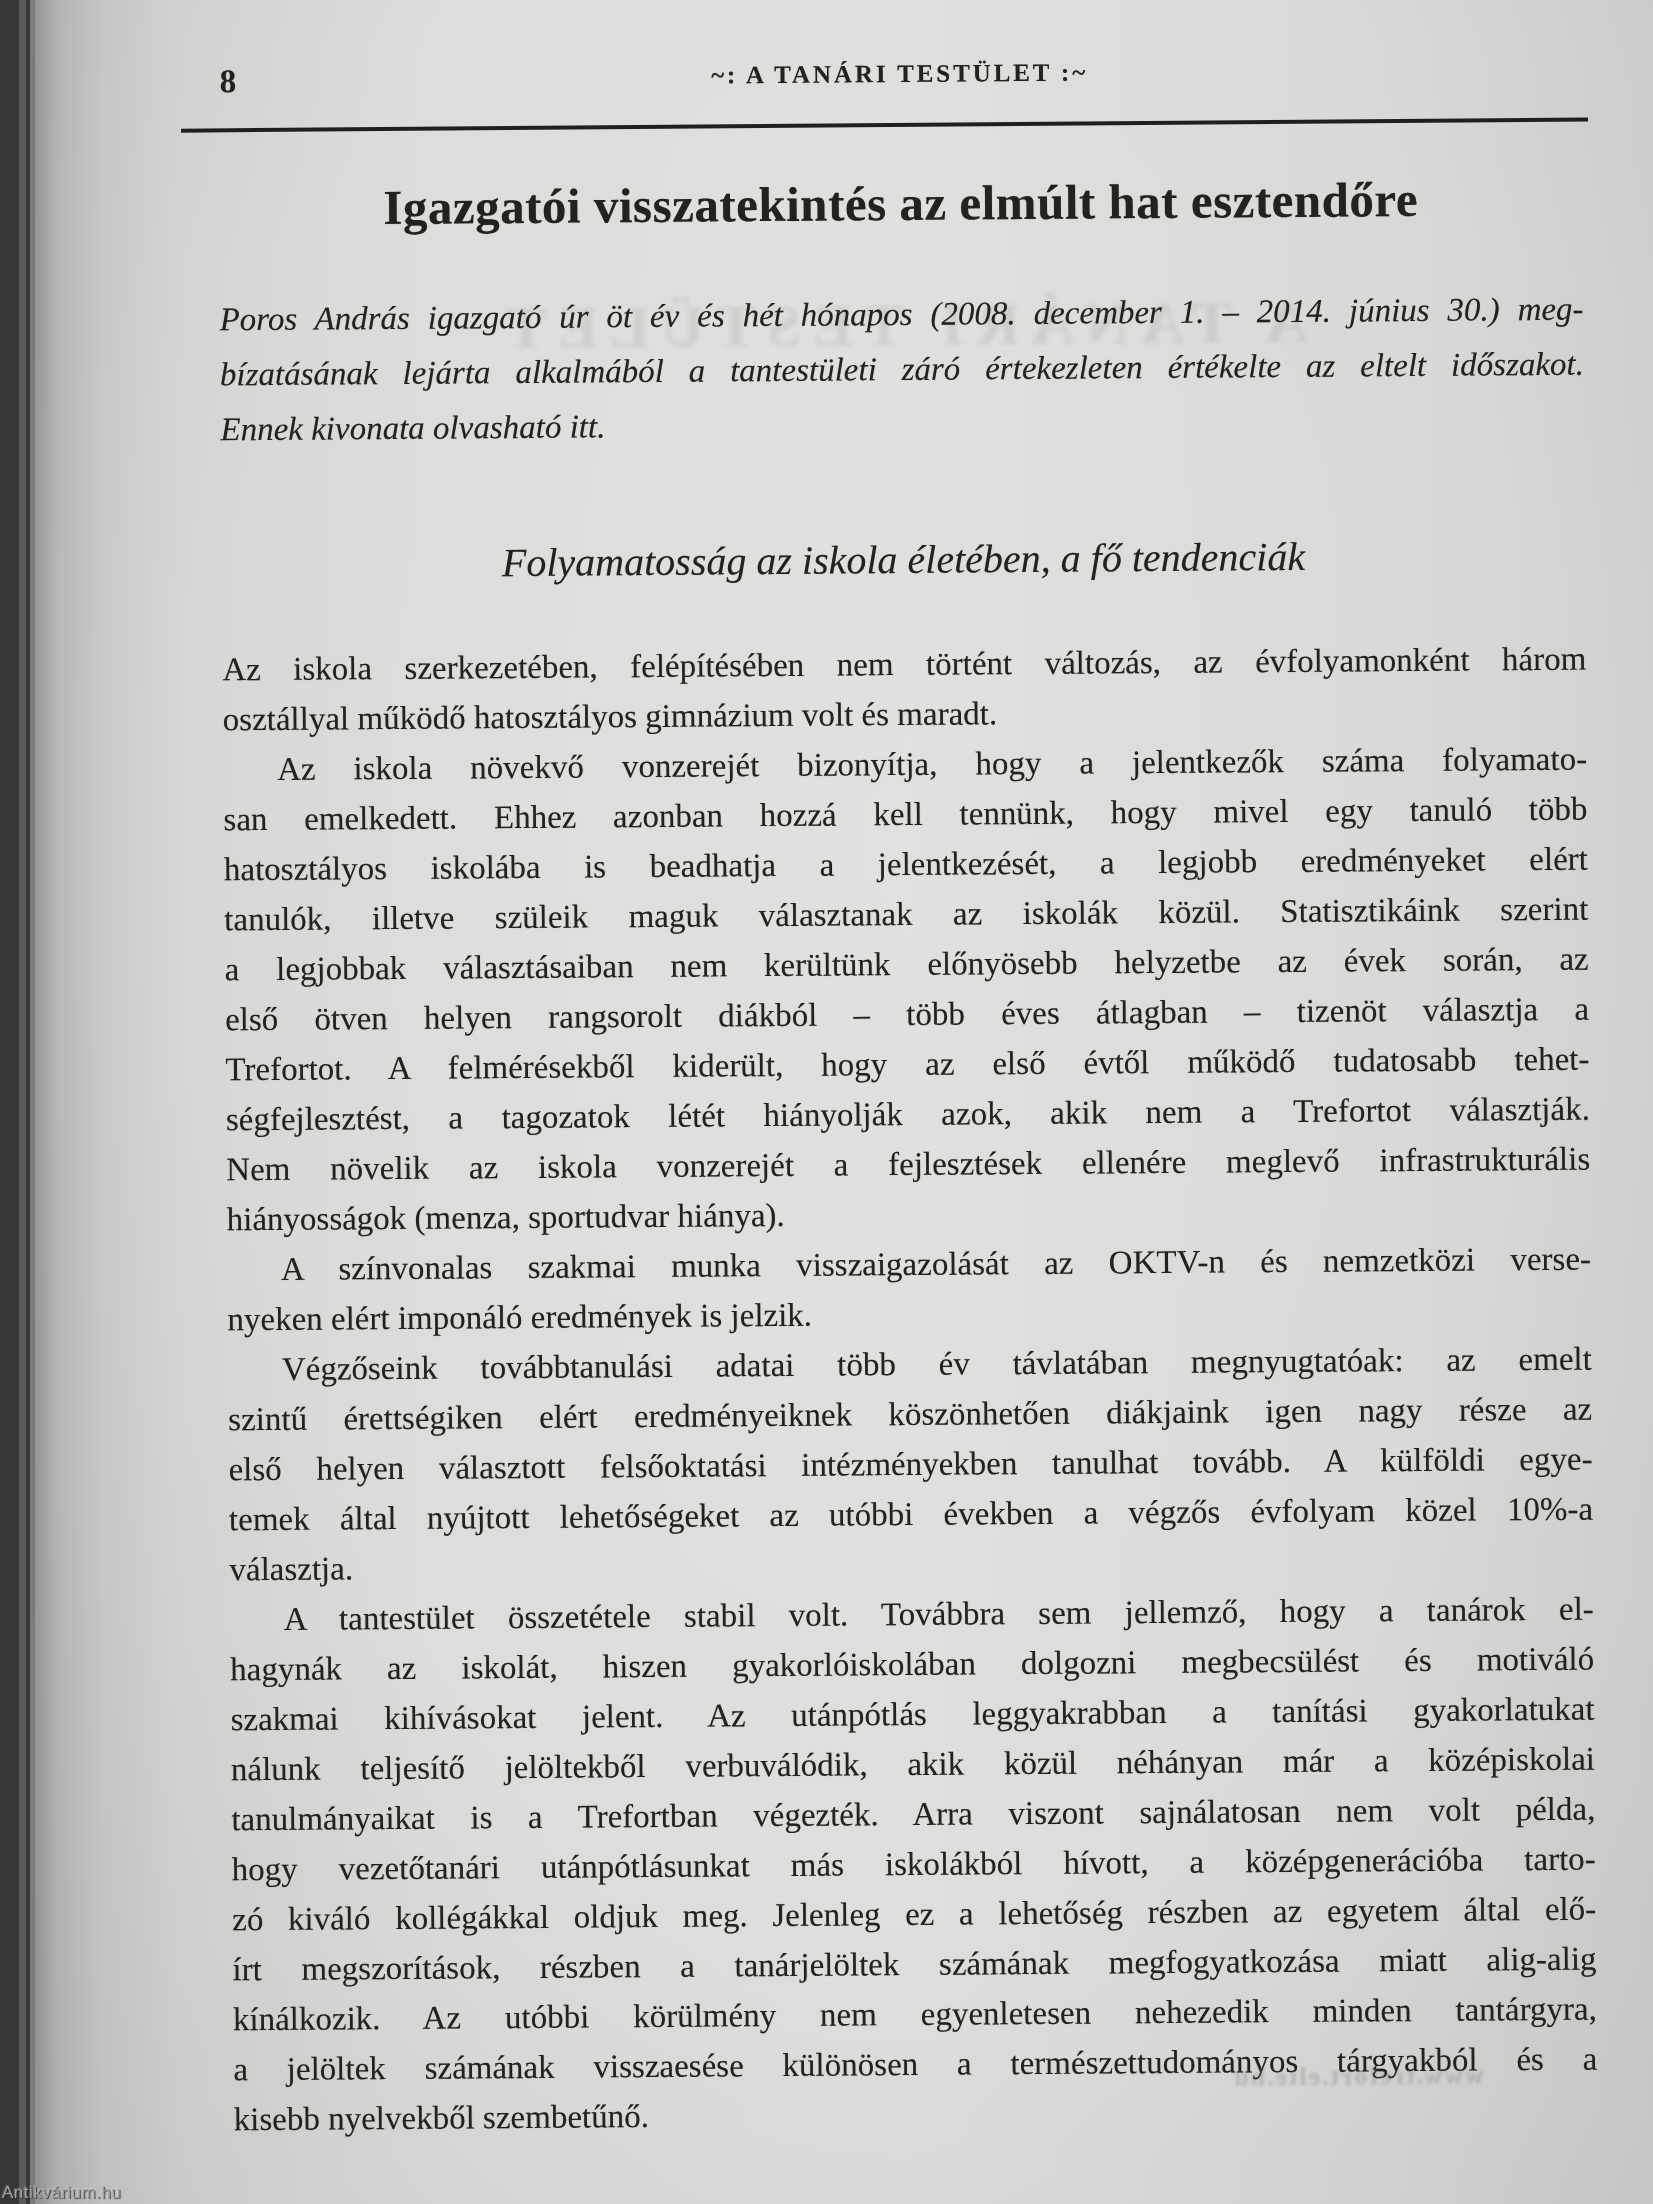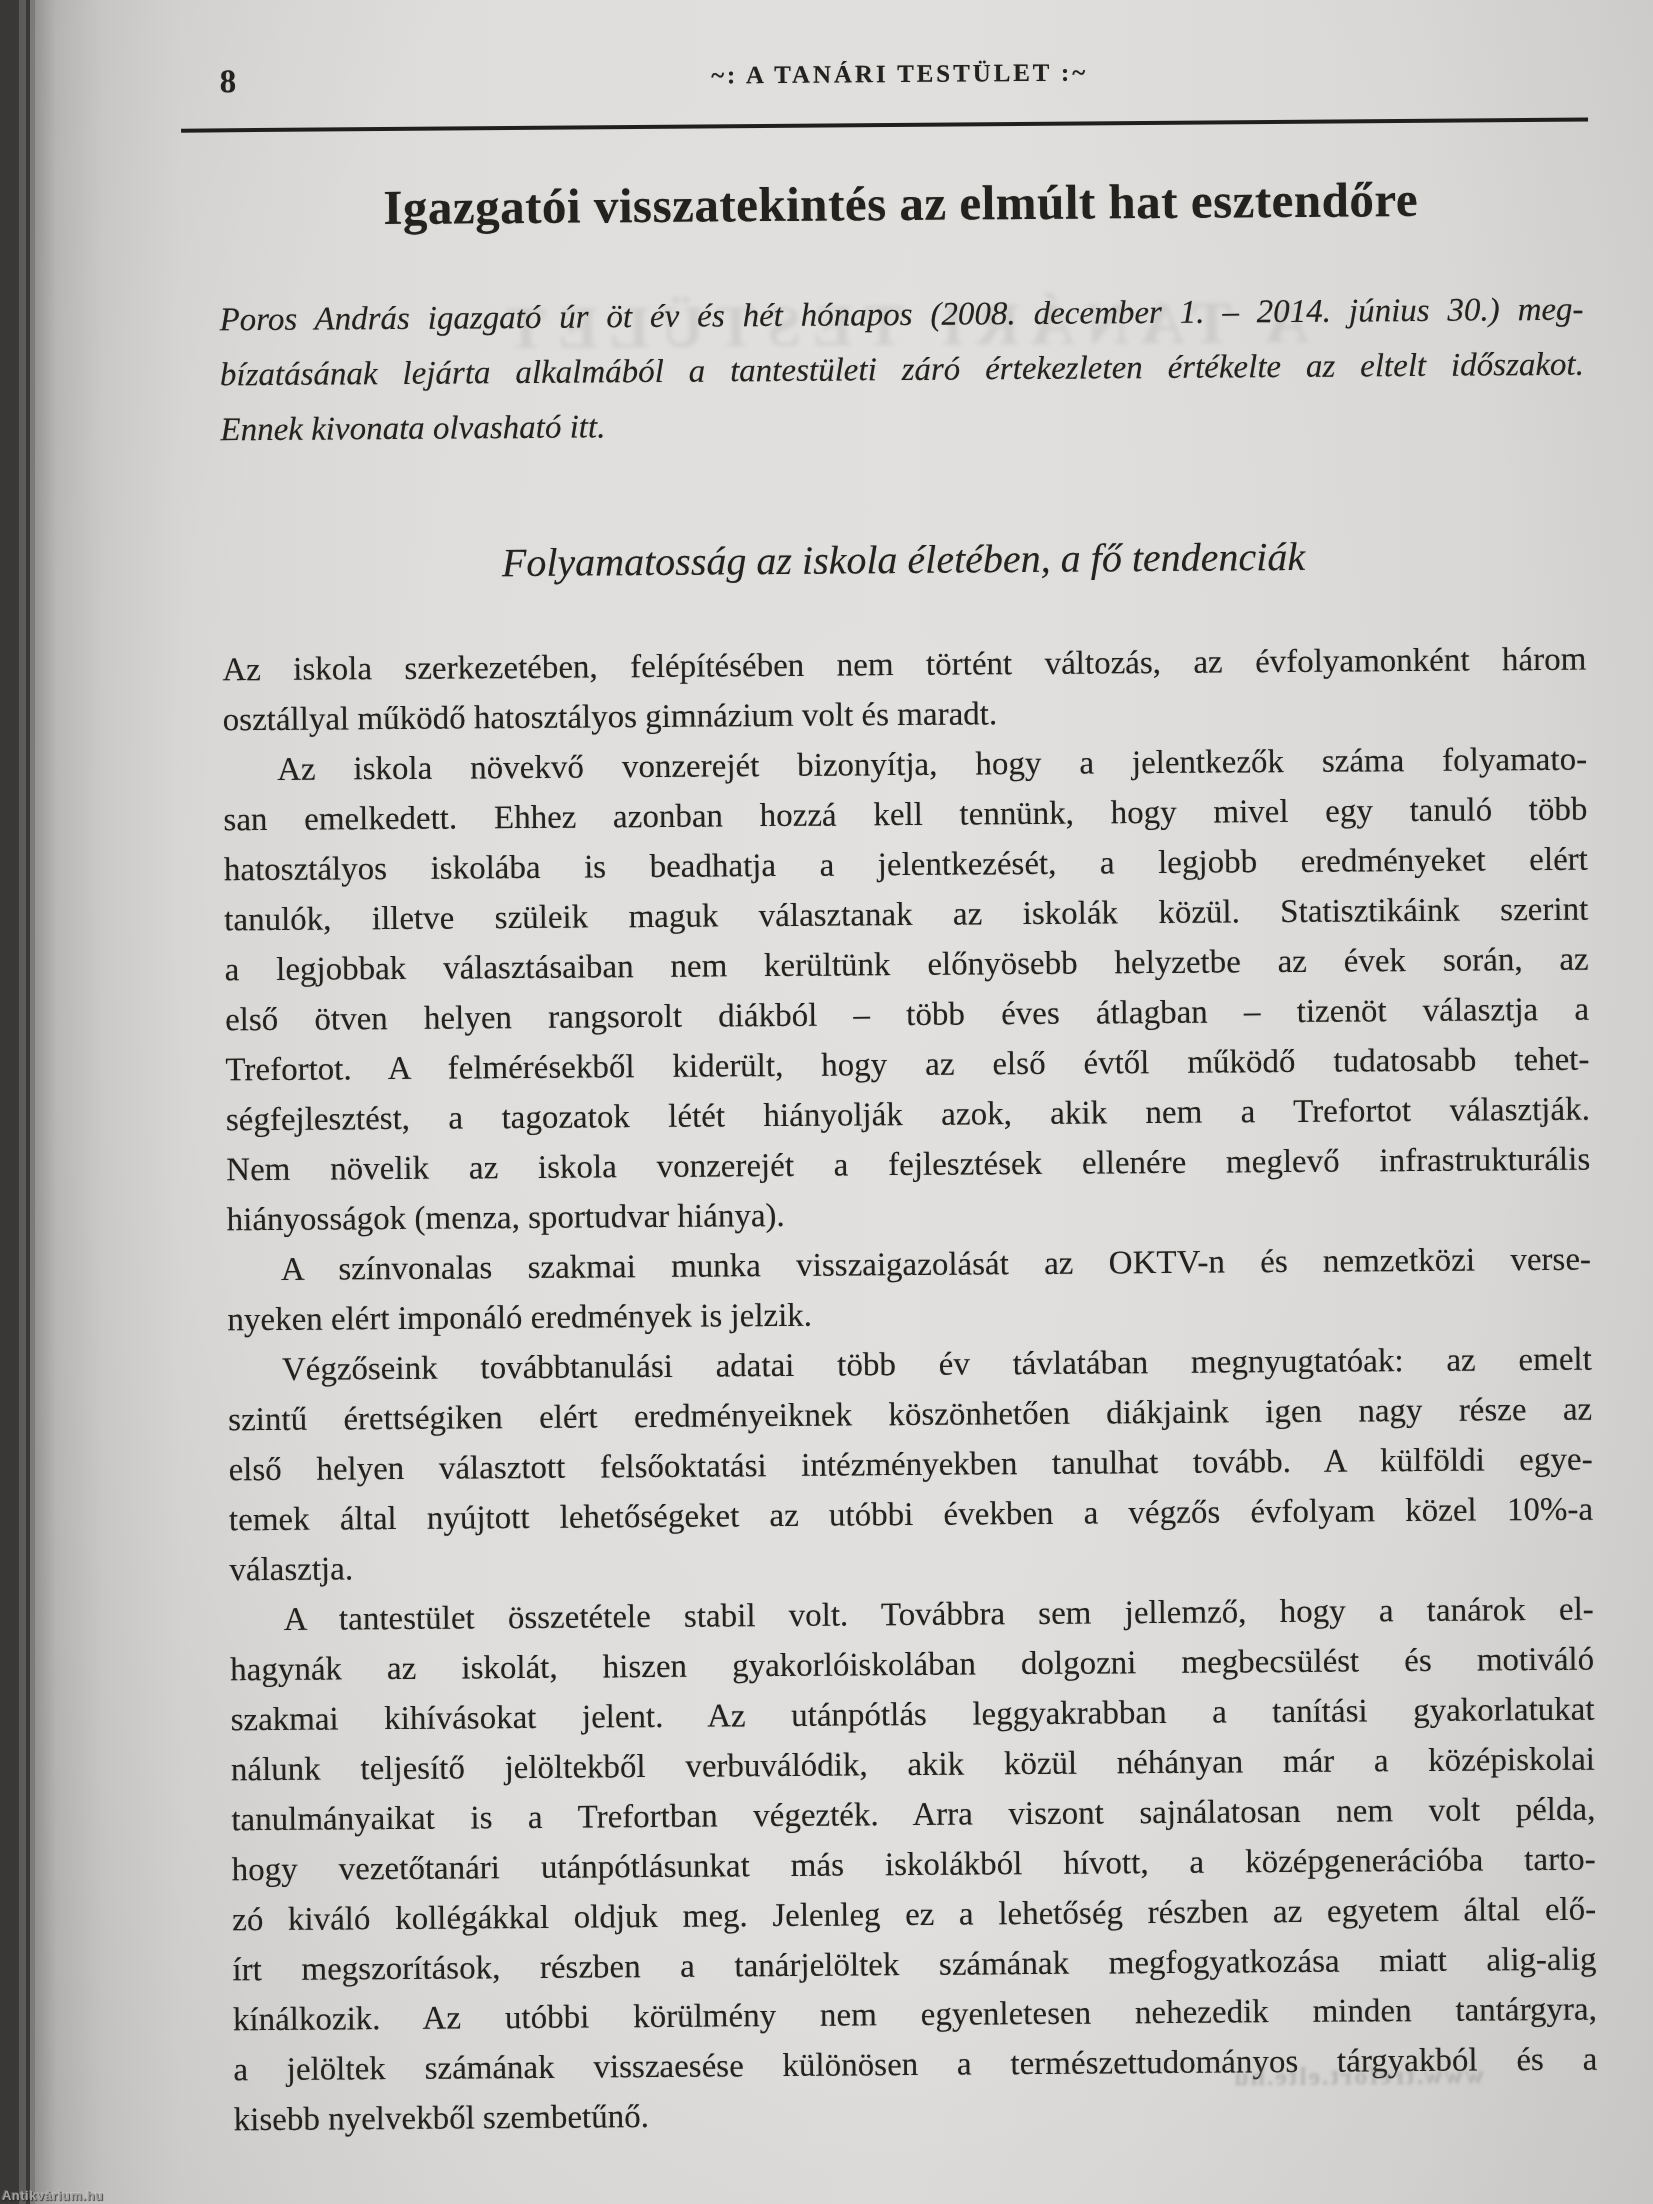--- a/index.html
+++ b/index.html
@@ -109,21 +109,21 @@
     transform: scaleX(-1);
     font-size: 26px; font-weight: bold; letter-spacing: 1.9px;
     color: #777573; opacity: 0.30;
     filter: blur(1.5px);
     font-family: "Liberation Serif", serif;
   }
 
   .watermark {
     position: absolute; left: 1.9px; bottom: 1.9px;
     font-family: "Liberation Sans", "DejaVu Sans", sans-serif;
-    font-size: 13px; font-weight: bold; letter-spacing: 0.5px;
+    font-size: 17px; font-weight: normal; letter-spacing: 0.5px;
     color: #a3a2a0;
     text-shadow: 1px 1px 1px rgba(30,30,30,0.75), -1px -1px 1px rgba(255,255,255,0.25);
     text-align: center;
   }
 </style>
 </head>
 <body>
 
 <div class="scan">
   <div class="edge-line edge-1"></div>

